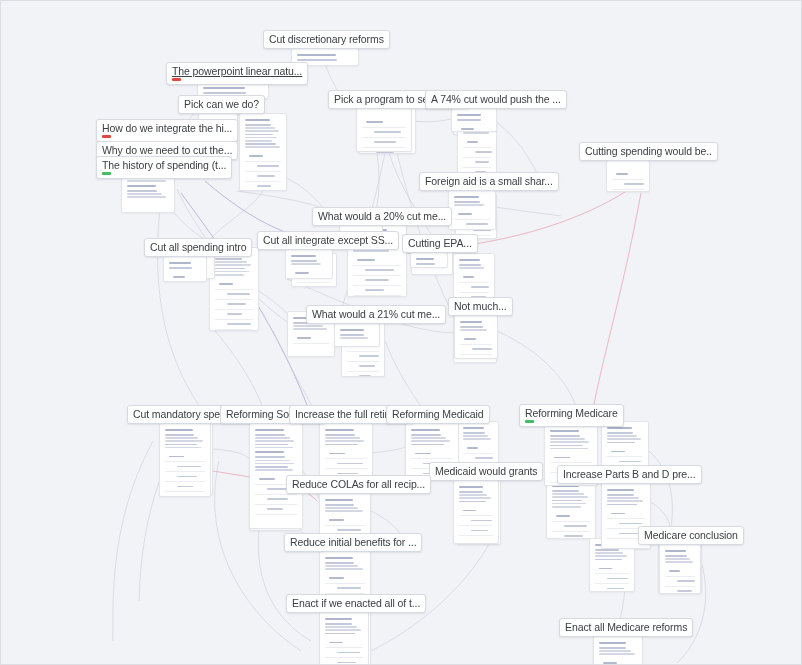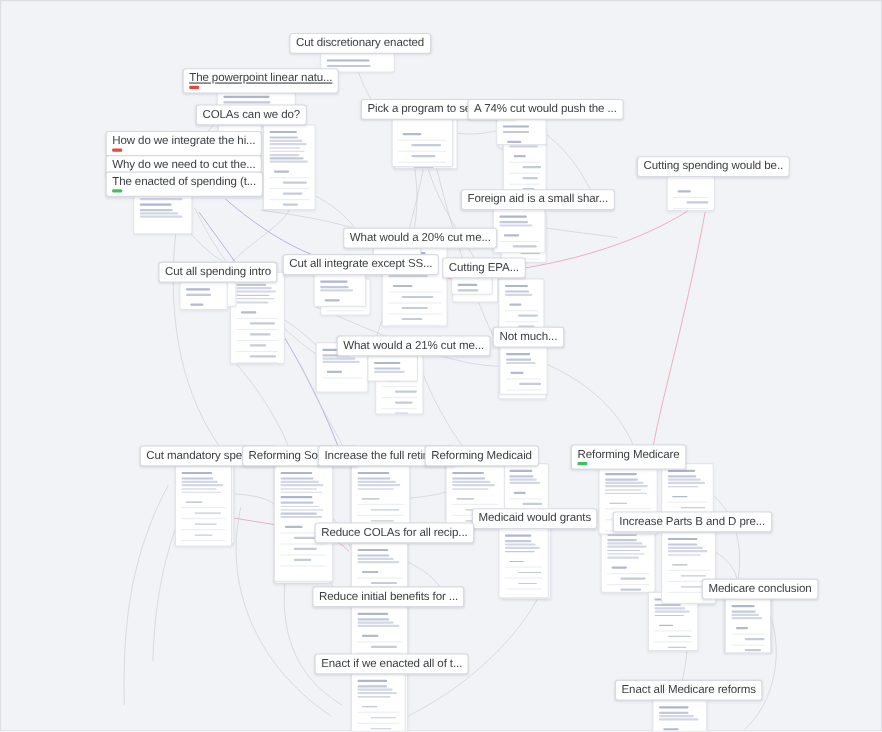--- a/index.html
+++ b/index.html
@@ -1182,44 +1182,44 @@
           <div class="rows">
             <div class="row q">
               <i style="width: 38%;"></i>
             </div>
           </div>
         </div>
       </div>
     </div>
   <div id="nodes-layer">
       <div class="label" style="left: 262px; top: 29px;">
-        <div>Cut discretionary enacted</div>
+        <div>Cut discretionary reforms</div>
       </div>
       <div class="label" style="left: 165px; top: 61px; text-decoration: underline;">
         <div>The powerpoint linear natu...</div>
         <span class="dash" style="background: rgb(232, 69, 60);"></span>
       </div>
       <div class="label" style="left: 177px; top: 94px;">
-        <div>COLAs can we do?</div>
+        <div>Pick can we do?</div>
       </div>
       <div class="label" style="left: 327px; top: 89px;">
         <div>Pick a program to see how...</div>
       </div>
       <div class="label" style="left: 424px; top: 89px;">
         <div>A 74% cut would push the ...</div>
       </div>
       <div class="label" style="left: 95px; top: 118px;">
         <div>How do we integrate the hi...</div>
         <span class="dash" style="background: rgb(232, 69, 60);"></span>
       </div>
       <div class="label" style="left: 95px; top: 140px;">
         <div>Why do we need to cut the...</div>
       </div>
       <div class="label" style="left: 95px; top: 155px;">
-        <div>The enacted of spending (t...</div>
+        <div>The history of spending (t...</div>
         <span class="dash" style="background: rgb(63, 191, 98);"></span>
       </div>
       <div class="label" style="left: 578px; top: 141px;">
         <div>Cutting spending would be..</div>
       </div>
       <div class="label" style="left: 418px; top: 171px;">
         <div>Foreign aid is a small shar...</div>
       </div>
       <div class="label" style="left: 311px; top: 206px;">
         <div>What would a 20% cut me...</div>

